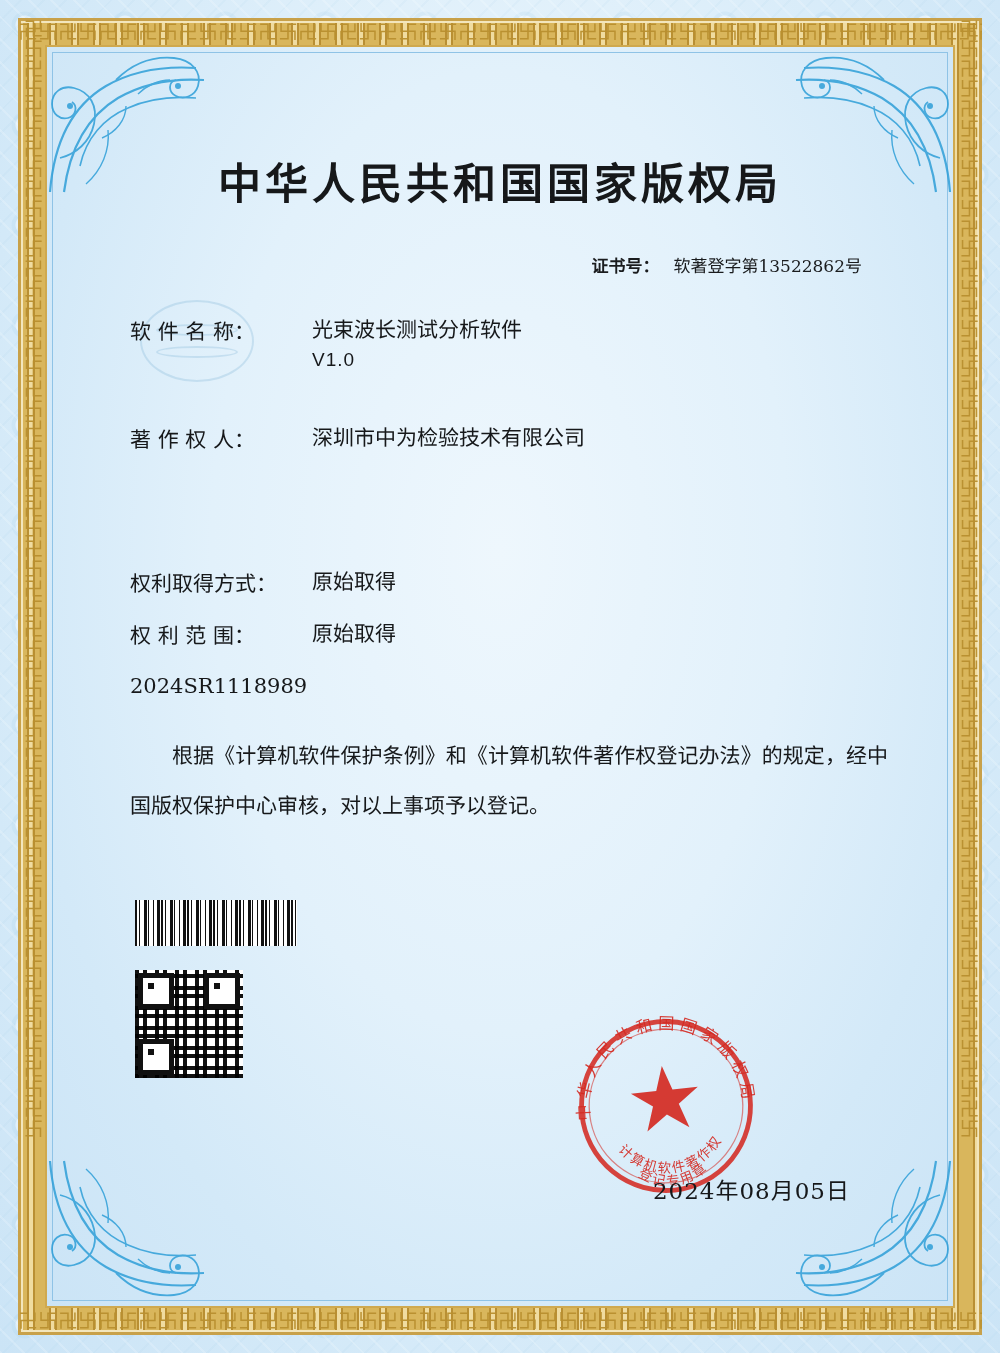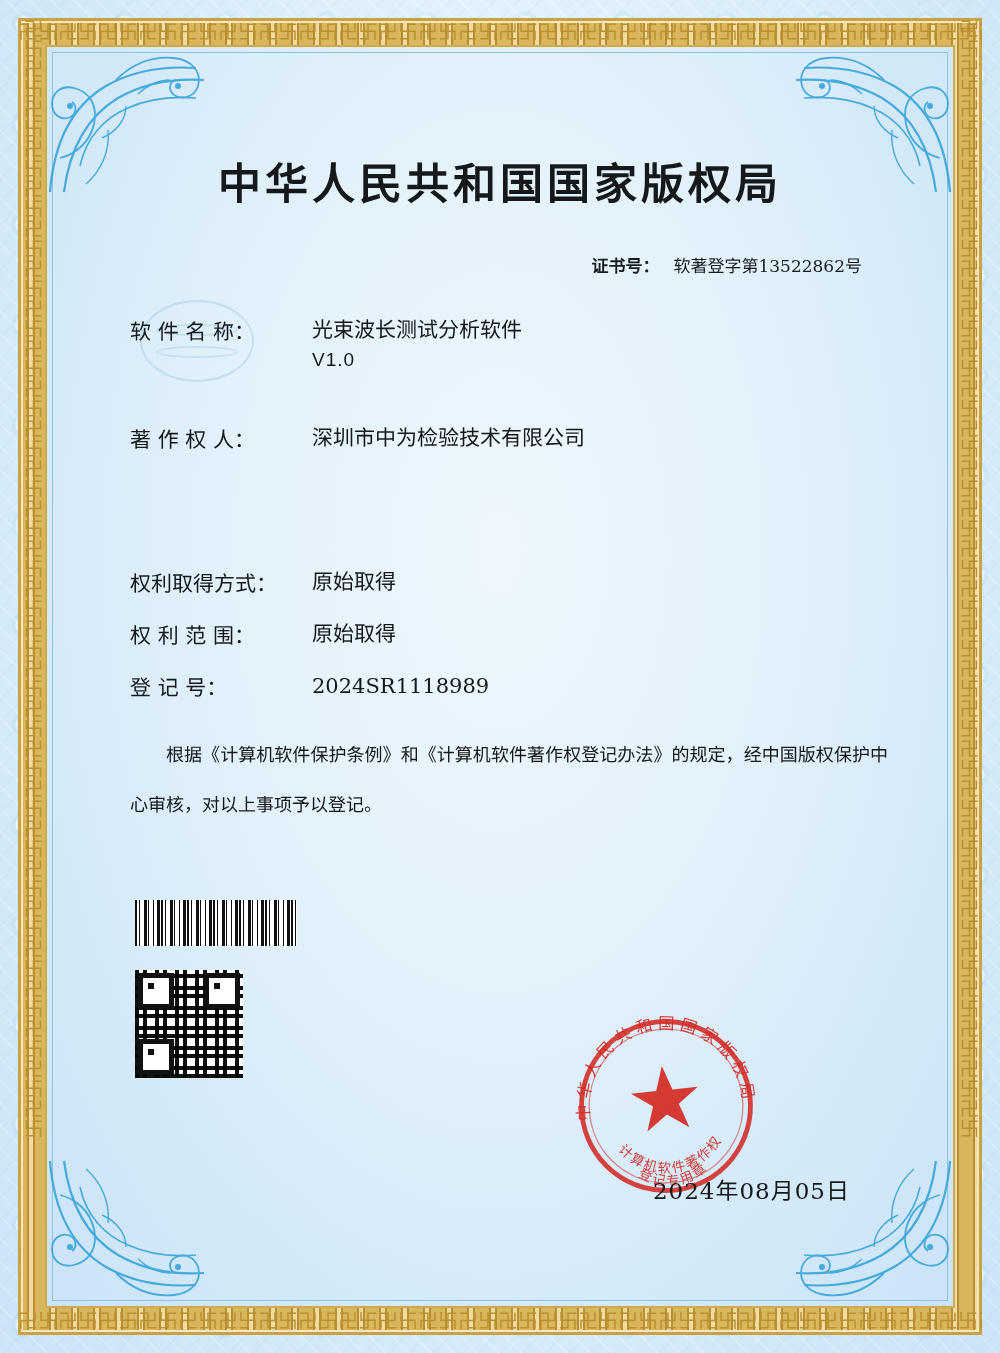--- a/index.html
+++ b/index.html
@@ -163,25 +163,25 @@
     font-size: 19px;
     letter-spacing: 1px;
   }
   .gap-big { height: 92px; }
   .gap-mid { height: 26px; }
 
   .statement {
     margin-top: 30px;
     padding-left: 70px;
     padding-right: 52px;
-    font-size: 18px;
+    font-size: 21px;
     line-height: 50px;
     color: #16181a;
     text-align: justify;
-    font-family: Liberation Mono, monospace;
+    font-family: Liberation Serif, serif;
   }
   .statement p { margin: 0; text-indent: 2em; }
 
   
   .barcode {
     position: absolute;
     left: 135px;
     top: 900px;
     width: 162px;
     height: 46px;
@@ -381,23 +381,20 @@
       </div>
 
       <div class="field-row">
         <div class="field-label">
           <span>权 利 范 围</span><span class="colon">：</span>
         </div>
         <div class="field-value">原始取得</div>
       </div>
 
       <div class="field-row">
-        <div class="field-label">
-          <span>登  记  号</span><span class="colon">：</span>
-        </div>
         <div class="field-value">2024SR1118989</div>
       </div>
 
     </div>
 
     <div class="statement">
       <p>根据《计算机软件保护条例》和《计算机软件著作权登记办法》的规定，经中国版权保护中心审核，对以上事项予以登记。</p>
     </div>
 
   </div>

